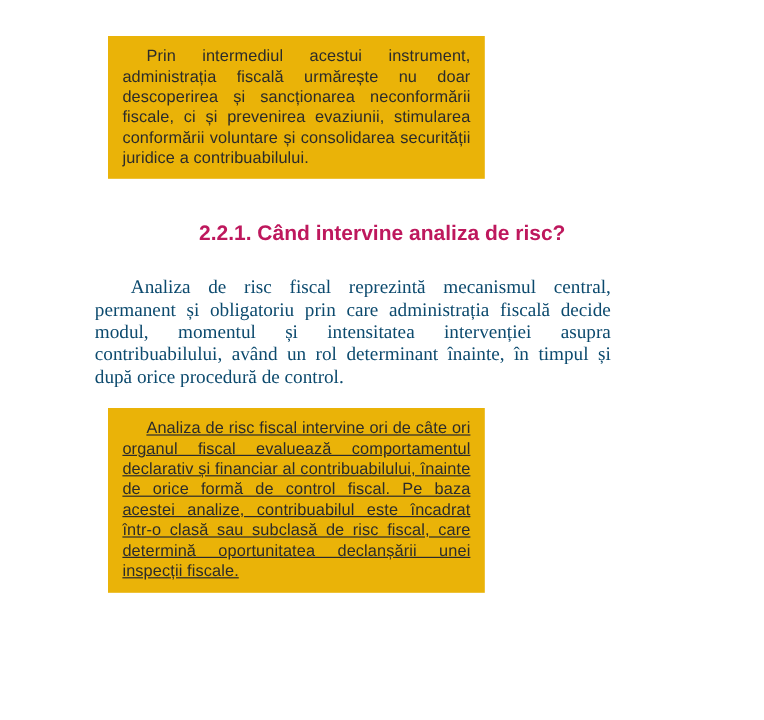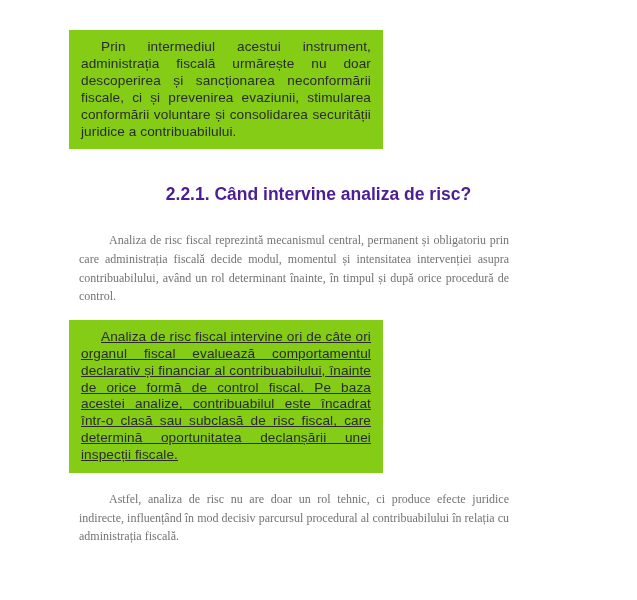--- a/index.html
+++ b/index.html
@@ -15,23 +15,23 @@
     color: #1a1a1a;
   }
   .page {
     position: relative;
     width: 637px;
     height: 600px;
     background: #ffffff;
   }
   .callout {
     box-sizing: border-box;
-    margin-left: 69px;
+    margin-left: 90px;
     width: 314px;
-    background: #84cc16;
+    background: #eab308;
     padding: 9px 12px 9px 12px;
     font-family: "Liberation Sans", sans-serif;
     font-size: 13.6px;
     line-height: 16.9px;
     letter-spacing: 0.1px;
     color: #2b2b2b;
     text-align: justify;
     text-indent: 20px;
   }
   .callout.first {
@@ -42,30 +42,30 @@
     text-decoration: underline;
   }
   .section-heading {
     margin: 34px 0 0 0;
     width: 637px;
     text-align: center;
     font-family: "Liberation Sans", sans-serif;
     font-weight: bold;
     font-size: 17.5px;
     line-height: 22px;
-    color: #4c1d95;
+    color: #be185d;
   }
   .body-para {
     box-sizing: border-box;
     margin-left: 79px;
     width: 430px;
     font-family: "Liberation Serif", serif;
-    font-size: 12px;
+    font-size: 16px;
     line-height: 18.6px;
-    color: #737373;
+    color: #0c4a6e;
     text-align: justify;
     text-indent: 30px;
   }
   .body-para.first {
     margin-top: 26px;
   }
   .body-para.last {
     margin-top: 17px;
   }
 </style>
@@ -75,15 +75,14 @@
 <div class="page">
 
   <div class="callout first">Prin intermediul acestui instrument, administrația fiscală urmărește nu doar descoperirea și sancționarea neconformării fiscale, ci și prevenirea evaziunii, stimularea conformării voluntare și consolidarea securității juridice a contribuabilului.</div>
 
   <h2 class="section-heading">2.2.1. Când intervine analiza de risc?</h2>
 
   <p class="body-para first">Analiza de risc fiscal reprezintă mecanismul central, permanent și obligatoriu prin care administrația fiscală decide modul, momentul și intensitatea intervenției asupra contribuabilului, având un rol determinant înainte, în timpul și după orice procedură de control.</p>
 
   <div class="callout second">Analiza de risc fiscal intervine ori de câte ori organul fiscal evaluează comportamentul declarativ și financiar al contribuabilului, înainte de orice formă de control fiscal. Pe baza acestei analize, contribuabilul este încadrat într-o clasă sau subclasă de risc fiscal, care determină oportunitatea declanșării unei inspecții fiscale.</div>
 
-  <p class="body-para last">Astfel, analiza de risc nu are doar un rol tehnic, ci produce efecte juridice indirecte, influențând în mod decisiv parcursul procedural al contribuabilului în relația cu administrația fiscală.</p>
 
 </div>
 
 </body></html>

